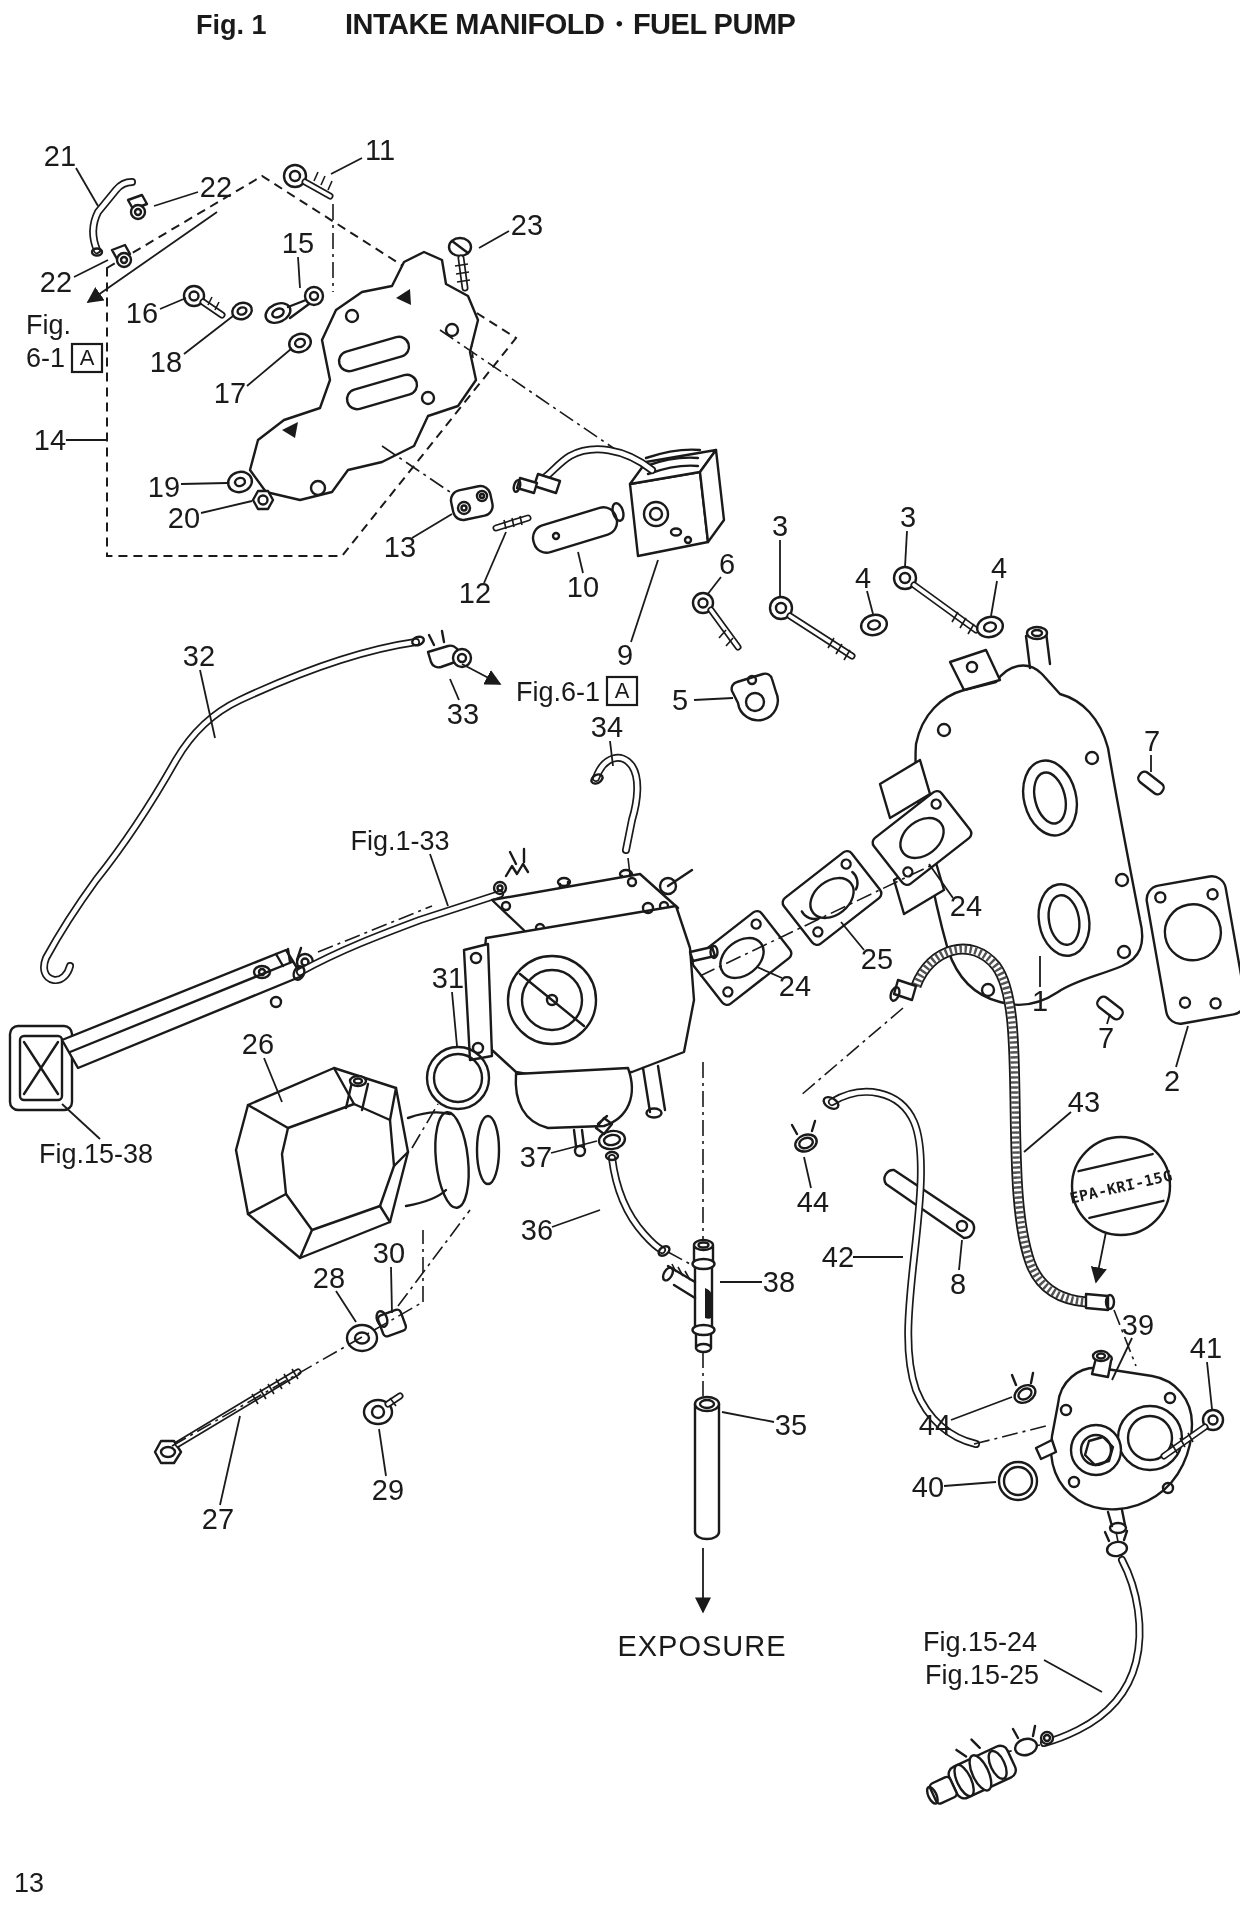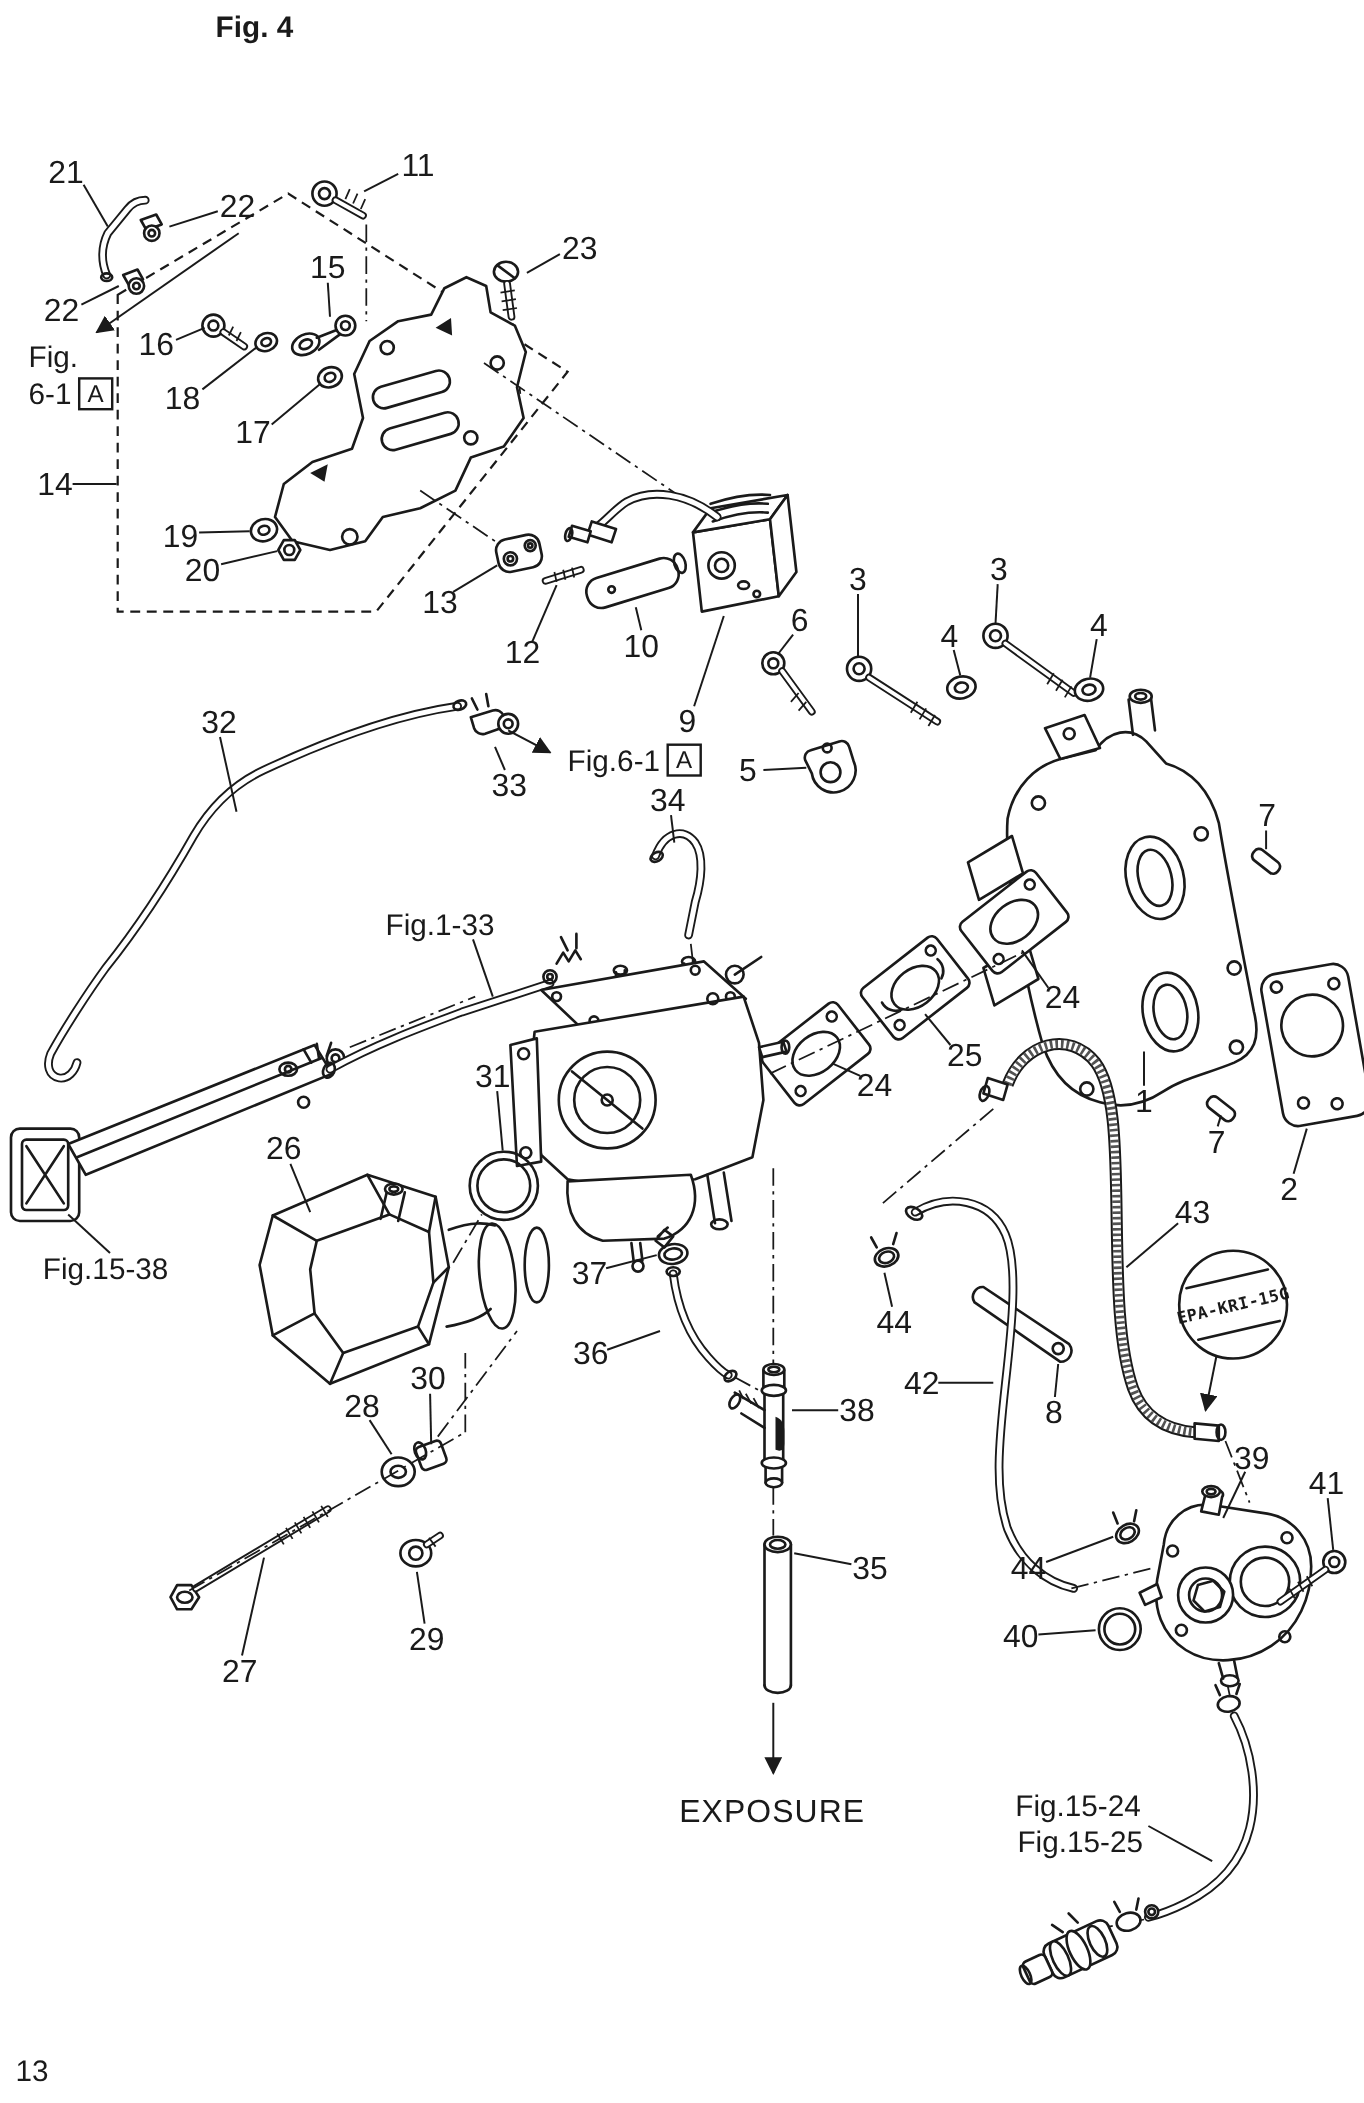--- a/index.html
+++ b/index.html
@@ -30,21 +30,22 @@
   text.fig-ref{font-family:"Liberation Sans",sans-serif;font-size:27px;fill:var(--ink);}
   text.boxA{font-family:"Liberation Sans",sans-serif;font-size:22px;fill:var(--ink);}
   text.exposure{font-family:"Liberation Sans",sans-serif;font-size:29px;fill:var(--ink);letter-spacing:1px;}
   text.epa{font-family:"DejaVu Sans Mono",monospace;font-size:15px;font-weight:bold;fill:var(--ink);letter-spacing:.5px;}
 </style>
 </head>
 <body>
 
 <div class="page">
 
-  <div class="hdr-fig">Fig. 4</div>
+  <div class="hdr-fig">Fig. 1</div>
+  <div class="hdr-en">INTAKE MANIFOLD・FUEL PUMP</div>
   <div class="page-num">13</div>
 
   <svg id="diagram" width="1240" height="1912" viewBox="0 0 1240 1912" xmlns="http://www.w3.org/2000/svg">
     <defs>
       <marker id="arr" viewBox="0 0 10 10" refX="9" refY="5" markerWidth="9" markerHeight="9" orient="auto-start-reverse">
         <path d="M0,0 L10,5 L0,10 z" fill="#1a1a1a"></path>
       </marker>
     </defs>
 
     <g>

